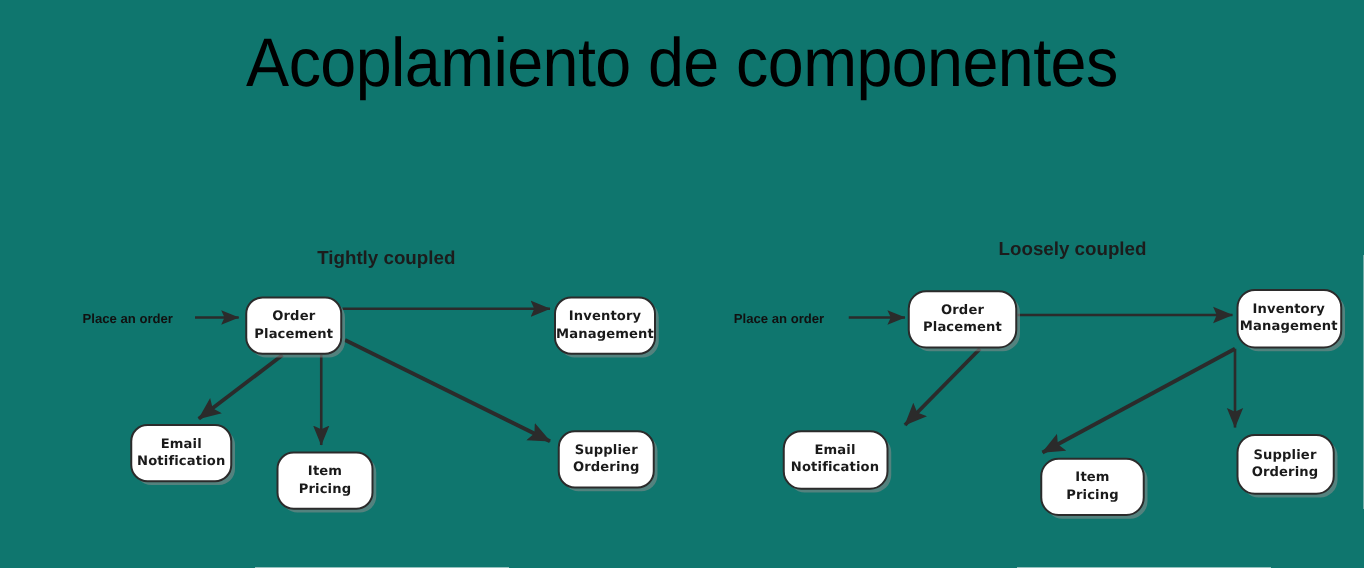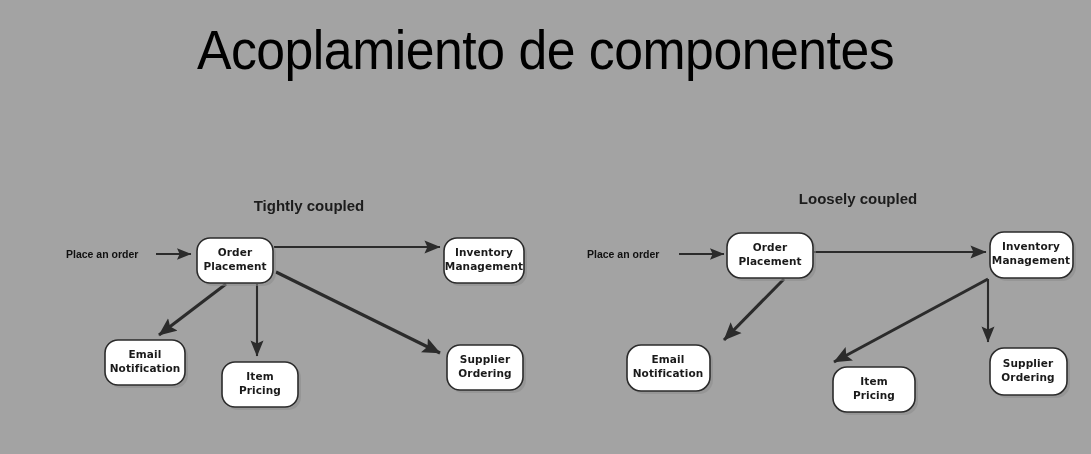--- a/index.html
+++ b/index.html
@@ -11,21 +11,21 @@
     width: 1091px;
     height: 454px;
     position: relative;
     overflow: hidden;
     font-family: "Liberation Sans", sans-serif;
     color: #000000;
   }
   #slide {
     position: absolute;
     inset: 0;
-    background: #a3a3a3;
+    background: #0f766e;
   }
   #page-title {
     position: absolute;
     left: 0;
     top: 18px;
     width: 1091px;
     text-align: center;
     font-family: "Liberation Sans", sans-serif;
     font-size: 55px;
     line-height: 64px;

